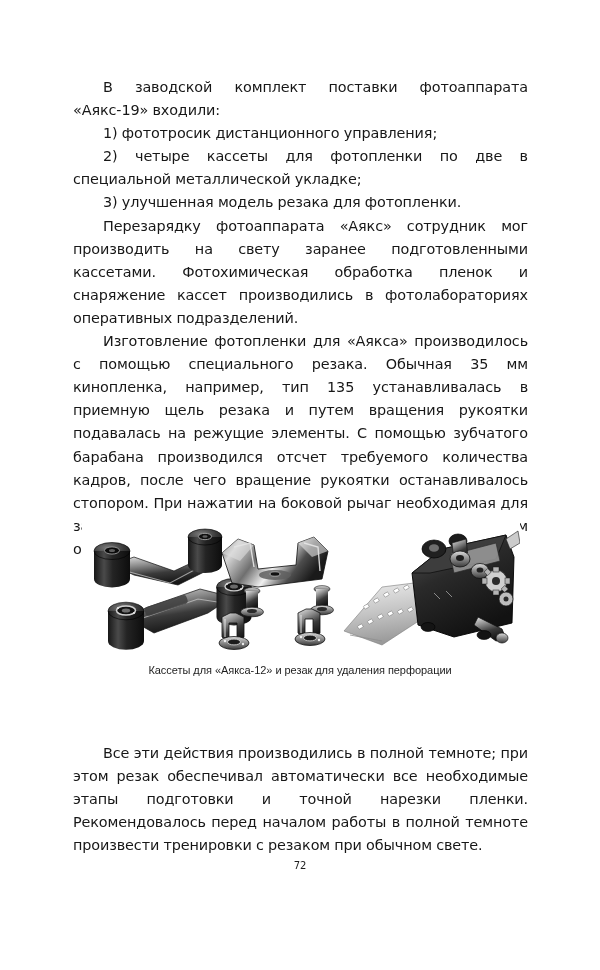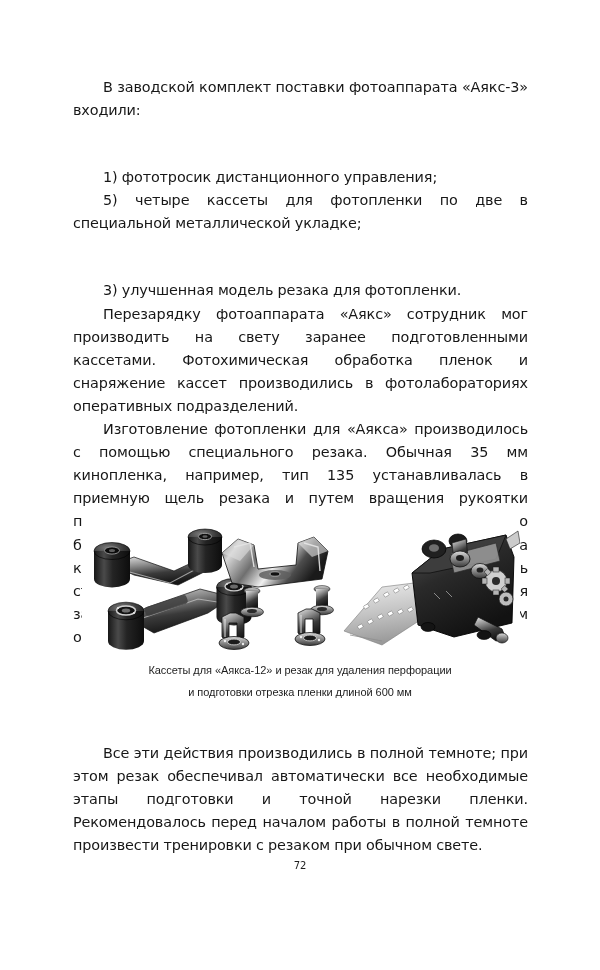--- a/index.html
+++ b/index.html
@@ -47,21 +47,20 @@
     hyphens: manual;
   }
   .para.indent {
     text-indent: 30px;
   }
   .para.listitem {
     text-indent: 30px;
   }
   .para.lastline-left {
     text-align-last: left;
-    margin-top: 44px;
   }
 
   
   .figure {
     position: absolute;
     left: 82px;
     top: 513px;
     width: 438px;
     height: 142px;
   }
@@ -111,23 +110,23 @@
     font-size: 10px;
     color: #1d1d1d;
   }
 </style>
 </head>
 <body>
 
 <div class="page">
 
   <div class="content">
-    <p class="para indent">В заводской комплект поставки фотоаппарата «Аякс-3» входили:</p>
+    <p class="para indent">В заводской комплект поставки фотоаппарата «Аякс-19» входили:</p>
     <p class="para listitem lastline-left">1) фототросик дистанционного управления;</p>
-    <p class="para listitem">5) четыре кассеты для фотопленки по две в специальной металлической укладке;</p>
+    <p class="para listitem">2) четыре кассеты для фотопленки по две в специальной металлической укладке;</p>
     <p class="para listitem lastline-left">3) улучшенная модель резака для фотопленки.</p>
     <p class="para indent">Перезарядку фотоаппарата «Аякс» сотрудник мог производить на свету заранее подготовленными кассетами. Фотохимическая обработка пленок и снаряжение кассет производились в фотолабораториях оперативных подразделений.</p>
     <p class="para indent">Изготовление фотопленки для «Аякса» производилось с помощью специального резака. Обычная 35 мм кинопленка, например, тип 135 устанавливалась в приемную щель резака и путем вращения рукоятки подавалась на режущие элементы. С помощью зубчатого барабана производился отсчет требуемого количества кадров, после чего вращение рукоятки останавливалось стопором. При нажатии на боковой рычаг необходимая для зарядки фотоаппарата часть пленки длиной 60 см отрезалась, оставшиеся отрезанные части выбрасывались.</p>
   </div>
 
   <div class="figure">
     <div class="photo">
       <svg width="438" height="142" viewBox="0 0 438 142">
         <defs>
           <linearGradient id="cyl" x1="0" y1="0" x2="1" y2="0">
@@ -318,21 +317,20 @@
           <path d="M424,26 L436,18 L438,30 L428,36 Z" fill="#cbcbcb" stroke="#1c1c1c" stroke-width="0.6"></path>
 
           <path d="M352,80 L358,86 M364,78 L370,84" stroke="#8a8a8a" stroke-width="1" fill="none"></path>
         </g>
       </svg>
     </div>
   </div>
 
   <div class="caption">
     <div>Кассеты для «Аякса-12» и резак для удаления перфорации</div>
-    <div>и подготовки отрезка пленки длиной 600 мм</div>
   </div>
 
   <div class="closing">
     <p class="para indent">Все эти действия производились в полной темноте; при этом резак обеспечивал автоматически все необходимые этапы подготовки и точной нарезки пленки. Рекомендовалось перед началом работы в полной темноте произвести тренировки с резаком при обычном свете.</p>
   </div>
 
   <div class="folio">72</div>
 
 </div>
 

